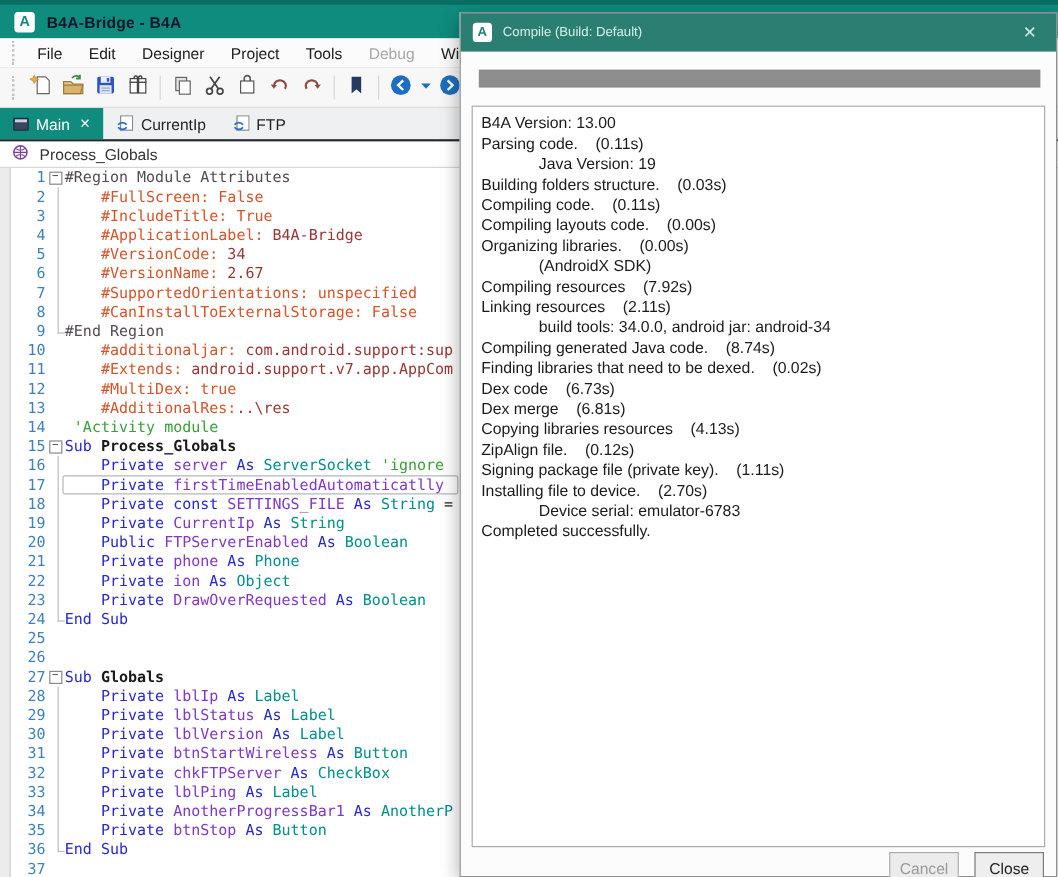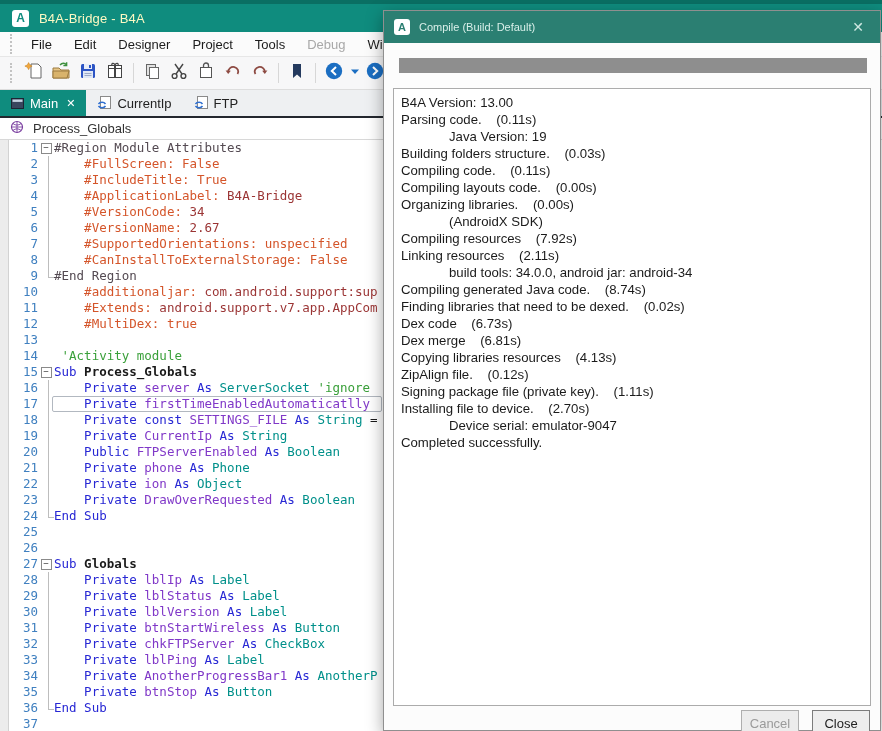--- a/index.html
+++ b/index.html
@@ -5,21 +5,21 @@
   html,body{margin:0;padding:0;}
   #screen{position:relative;width:882px;height:731px;overflow:hidden;background:#fff;
           font-family:"Liberation Sans",sans-serif;-webkit-font-smoothing:antialiased;}
 
   
   #titlebar{position:absolute;left:0;top:0;width:882px;height:32px;background:#0f8c7e;
             border-top:4px solid #0a6f63;box-sizing:border-box;display:flex;align-items:center;
             padding-left:12px;gap:10px;}
   .appicon{width:17px;height:17px;background:#fff;border-radius:3px;color:#0f8c7e;
            font-weight:bold;font-size:12px;display:flex;align-items:center;justify-content:center;flex:0 0 auto;}
-  #title-text{color:#fef9c3;font-size:13px;letter-spacing:.2px;}
+  #title-text{color:#0f172a;font-size:13px;letter-spacing:.2px;font-weight:bold;}
 
   #menubar{position:absolute;left:0;top:32px;width:882px;height:25px;background:#fbfbfb;
            border-bottom:1px solid #e7e7e7;box-sizing:border-box;display:flex;align-items:center;
            padding-left:10px;font-size:13px;color:#1c1c1c;}
   .menu-item{padding:3px 11px;cursor:default;}
   .menu-item.disabled{color:#a8a8a8;}
 
   #toolbar{position:absolute;left:0;top:57px;width:882px;height:33px;background:#f7f7f8;
            border-bottom:1px solid #dddddd;box-sizing:border-box;display:flex;align-items:center;
            padding-left:10px;gap:1px;}
@@ -335,20 +335,21 @@
           <span class="codetext"><span class="tok-attr">    #Extends: </span><span class="tok-attrval">android.support.v7.app.AppCom</span></span>
         </div>
         <div class="cl">
           <span class="ln">12</span>
           <span class="foldcol"></span>
           <span class="codetext"><span class="tok-attr">    #MultiDex: true</span></span>
         </div>
         <div class="cl">
           <span class="ln">13</span>
           <span class="foldcol"></span>
+          <span class="codetext"><span class="tok-attr">    #AdditionalRes:</span><span class="tok-attrval">..\res</span></span>
         </div>
         <div class="cl">
           <span class="ln">14</span>
           <span class="foldcol"></span>
           <span class="codetext"><span class="tok-comment"> 'Activity module</span></span>
         </div>
         <div class="cl">
           <span class="ln">15</span>
           <span class="foldcol">
             <span class="foldbox">−</span>
@@ -492,20 +493,20 @@
         <div class="log-line">Linking resources    (2.11s)</div>
         <div class="log-line ind">build tools: 34.0.0, android jar: android-34</div>
         <div class="log-line">Compiling generated Java code.    (8.74s)</div>
         <div class="log-line">Finding libraries that need to be dexed.    (0.02s)</div>
         <div class="log-line">Dex code    (6.73s)</div>
         <div class="log-line">Dex merge    (6.81s)</div>
         <div class="log-line">Copying libraries resources    (4.13s)</div>
         <div class="log-line">ZipAlign file.    (0.12s)</div>
         <div class="log-line">Signing package file (private key).    (1.11s)</div>
         <div class="log-line">Installing file to device.    (2.70s)</div>
-        <div class="log-line ind">Device serial: emulator-9047</div>
+        <div class="log-line ind">Device serial: emulator-6783</div>
         <div class="log-line">Completed successfully.</div>
       </div>
     <button id="btn-cancel" class="dlg-btn disabled">Cancel</button>
     <button id="btn-close" class="dlg-btn">Close</button>
   </div>
 
 </div>
 
 </body></html>

